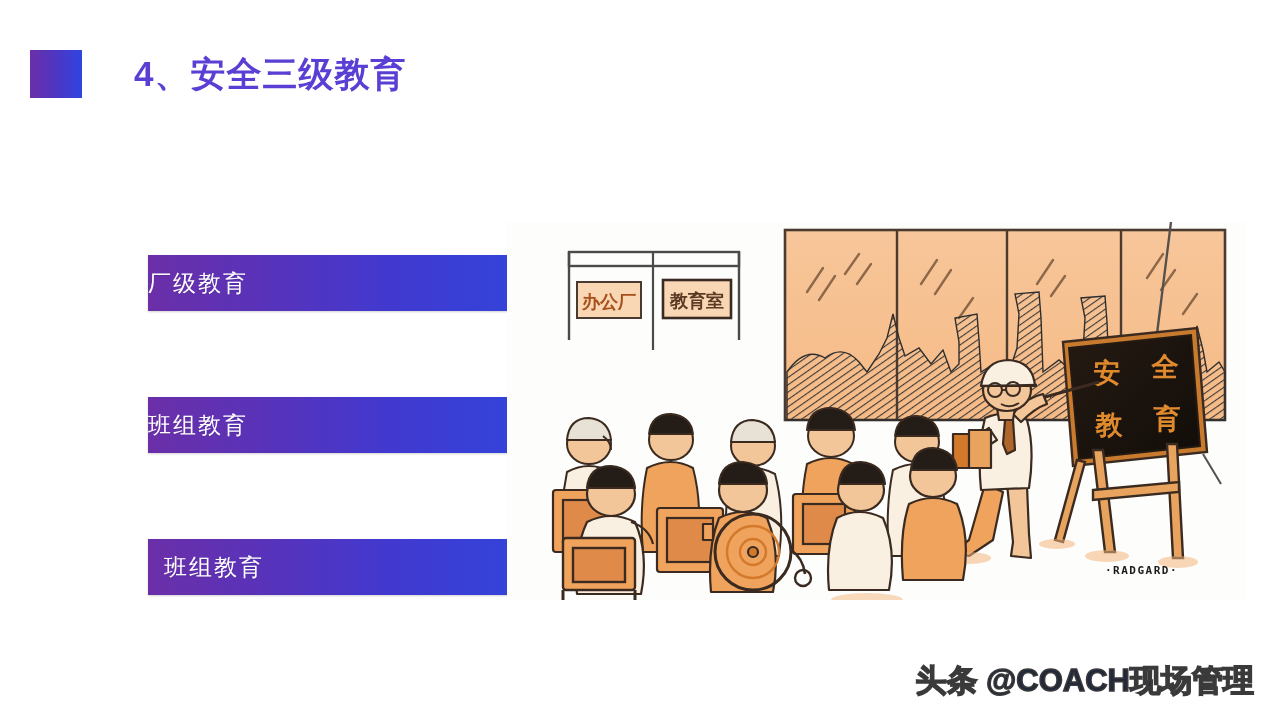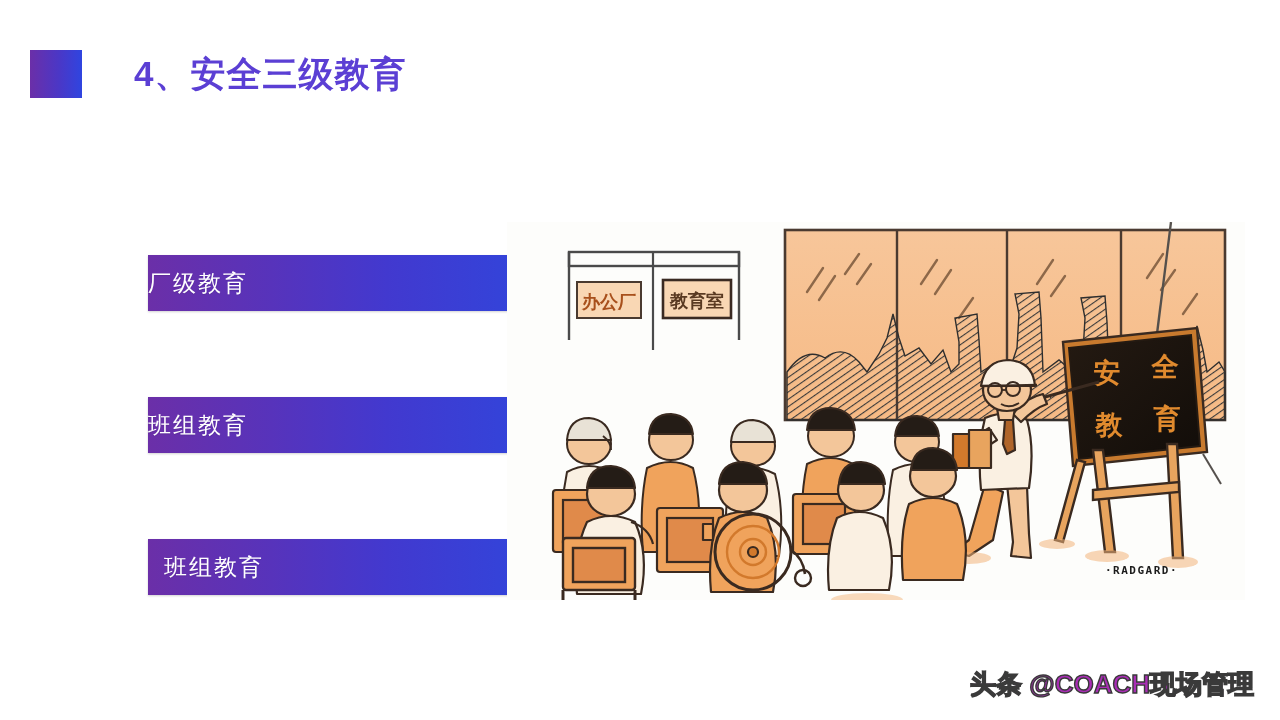--- a/index.html
+++ b/index.html
@@ -55,22 +55,22 @@
     position:absolute; left:507px; top:222px;
     width:738px; height:378px;
     background:#a16207;
     overflow:hidden;
   }
   .ill-svg { display:block; width:738px; height:378px; }
 
   
   .watermark {
     position:absolute; right:26px; bottom:18px;
-    font-size:26px; font-weight:bold;
-    color:#a21caf;
+    font-size:31px; font-weight:bold;
+    color:#0f172a;
     letter-spacing:0px;
     white-space:nowrap;
     -webkit-text-stroke:1.4px #2a2a2a;
     text-shadow:0 0 1px rgba(0,0,0,0.55);
     opacity:0.92;
   }
 </style>
 </head>
 <body>
 

